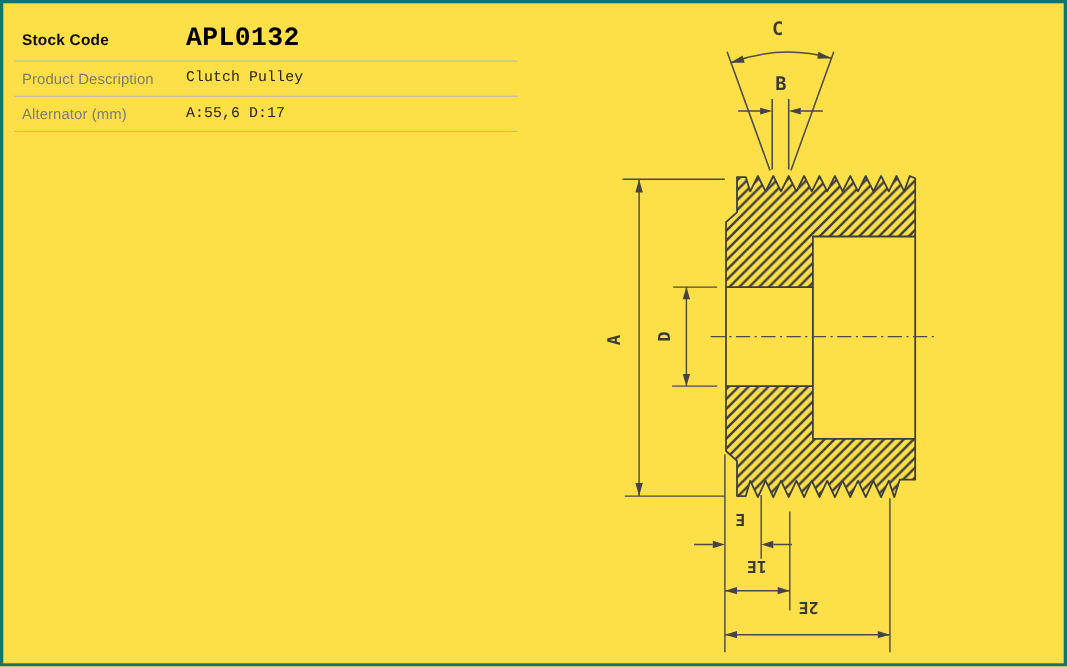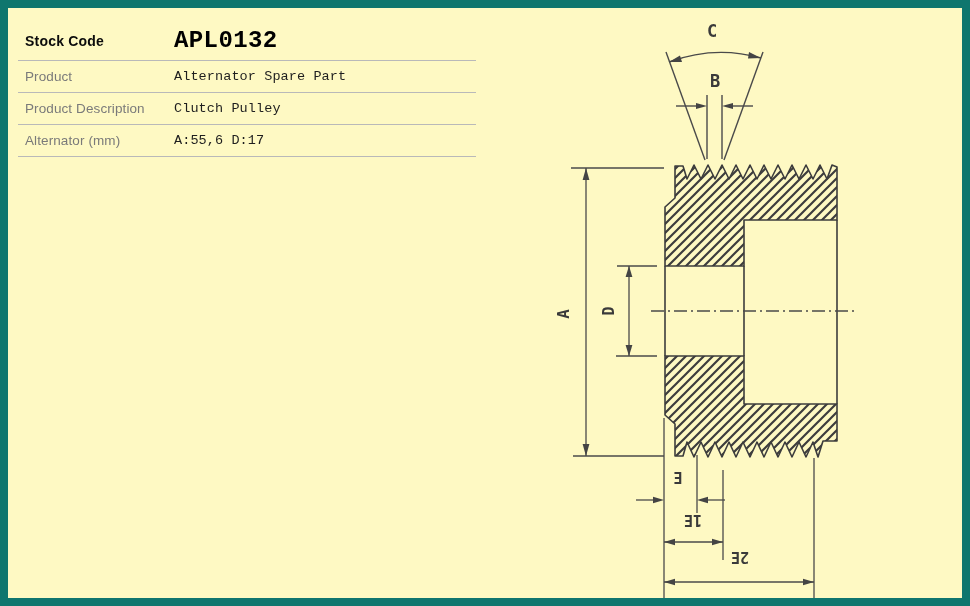--- a/index.html
+++ b/index.html
@@ -2,22 +2,22 @@
 <html><head>
 <meta charset="utf-8">
 <style>
   html,body{margin:0;padding:0;}
   body{
     width:970px;height:606px;overflow:hidden;background:#ffffff;
     font-family:"Liberation Sans","DejaVu Sans",sans-serif;
     position:relative;
   }
   .page{
-    position:absolute;inset:0;background:#fef9c3;
-    border:8px solid #0f766e;box-sizing:border-box;
+    position:absolute;inset:0;background:#fde047;
+    border:3px solid #0f766e;box-sizing:border-box;
   }
   
   .spec-table{
     position:absolute;left:10px;top:13px;width:458px;
   }
   .spec-row{
     display:flex;align-items:center;
     border-bottom:1px solid #b9b9b9;
     height:31px;
   }
@@ -46,24 +46,20 @@
 </style>
 </head>
 <body>
 
 <div class="page">
 
   <div class="spec-table">
     <div class="spec-row head">
       <div class="spec-label">Stock Code</div>
       <div class="spec-value">APL0132</div>
-    </div>
-    <div class="spec-row">
-      <div class="spec-label">Product</div>
-      <div class="spec-value">Alternator Spare Part</div>
     </div>
     <div class="spec-row">
       <div class="spec-label">Product Description</div>
       <div class="spec-value">Clutch Pulley</div>
     </div>
     <div class="spec-row">
       <div class="spec-label">Alternator (mm)</div>
       <div class="spec-value">A:55,6 D:17</div>
     </div>
   </div>

